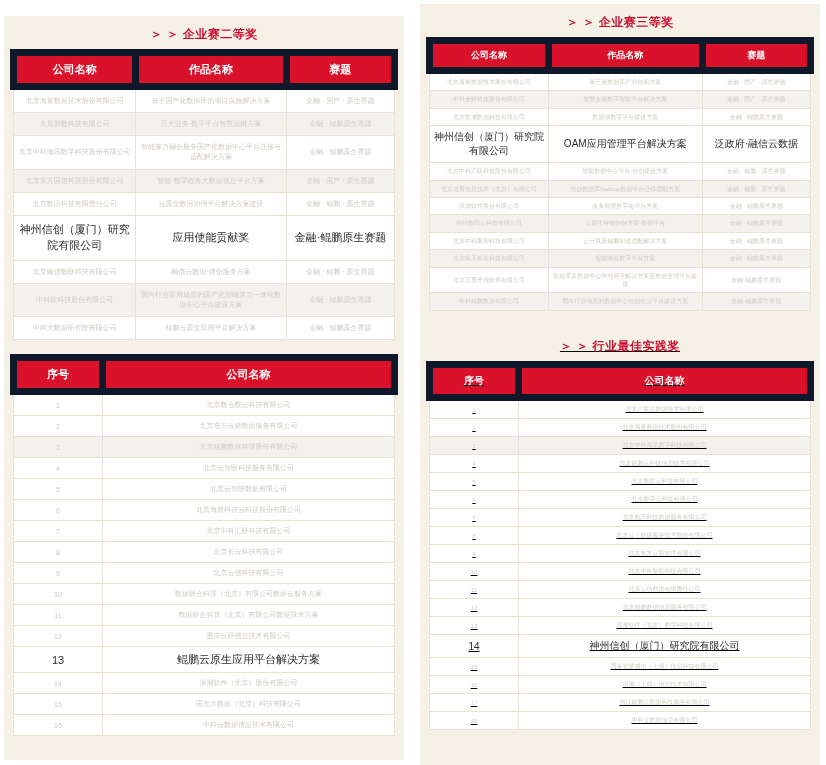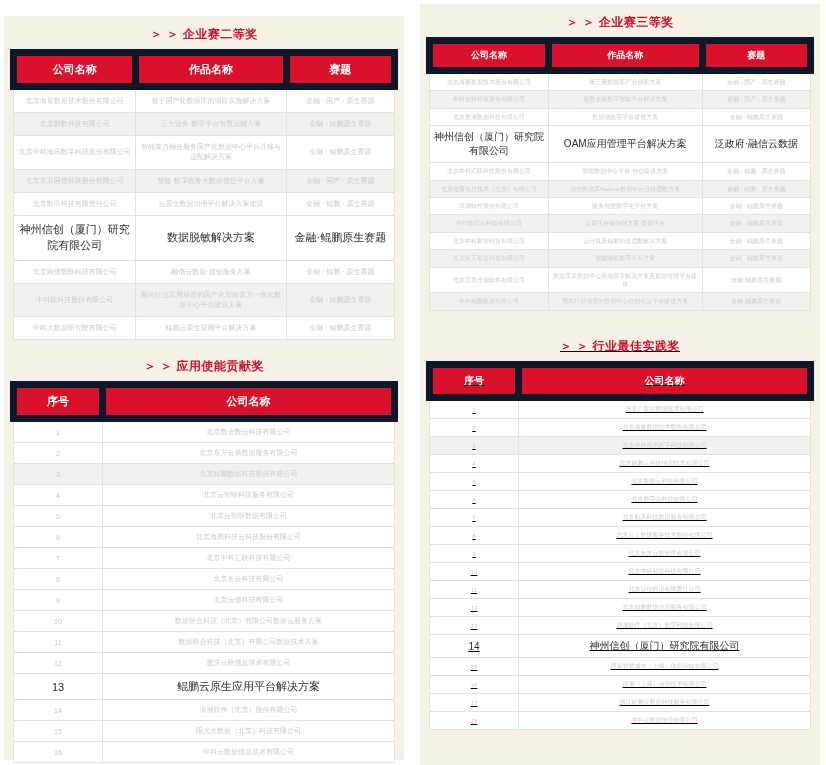--- a/index.html
+++ b/index.html
@@ -115,21 +115,21 @@
             <td>智能·数字政务大数据信息平台方案</td>
             <td>金融 · 国产 · 原生赛题</td>
           </tr>
         <tr>
             <td>北京数语科技有限责任公司</td>
             <td>云原生数据治理平台解决方案建设</td>
             <td>金融 · 鲲鹏 · 原生赛题</td>
           </tr>
         <tr class="highlight">
             <td>神州信创（厦门）研究院有限公司</td>
-            <td>数据脱敏解决方案</td>
+            <td>应用使能贡献奖</td>
             <td>金融·鲲鹏原生赛题</td>
           </tr>
         <tr>
             <td>北京融信数联科技有限公司</td>
             <td>融信云数据·信创服务方案</td>
             <td>金融 · 鲲鹏 · 原生赛题</td>
           </tr>
         <tr class="alt">
             <td>中科软科技股份有限公司</td>
             <td>面向行业应用场景的国产化智能算力一体化数据中心平台建设方案</td>
@@ -213,21 +213,20 @@
         <tr class="alt">
             <td>中科鲲鹏数据有限公司</td>
             <td>面向行业场景的数据中心信创化云平台建设方案</td>
             <td>金融·鲲鹏原生赛题</td>
           </tr>
       </tbody>
     </table>
   </div>
 
   <div class="panel" id="panel3">
-    <div class="panel-title">＞ ＞ 应用使能贡献奖</div>
     <table class="tbl">
       <thead>
         <tr>
           <th class="c-idx">序号</th>
           <th>公司名称</th>
         </tr>
       </thead>
       <tbody>
         <tr>
             <td>1</td>

